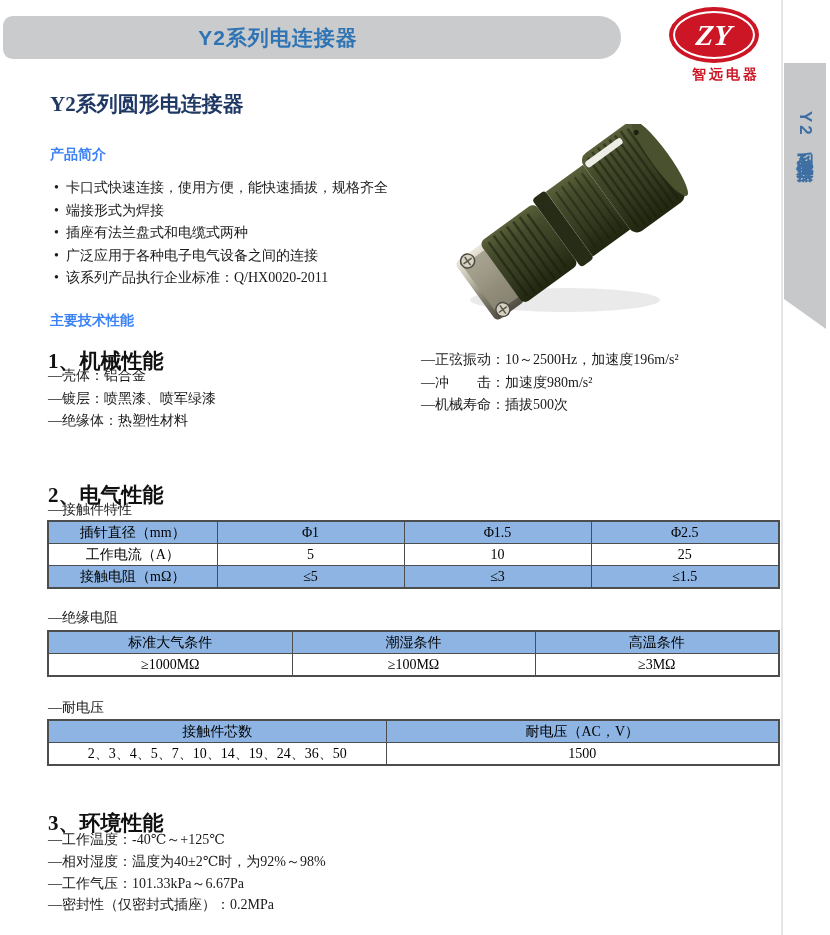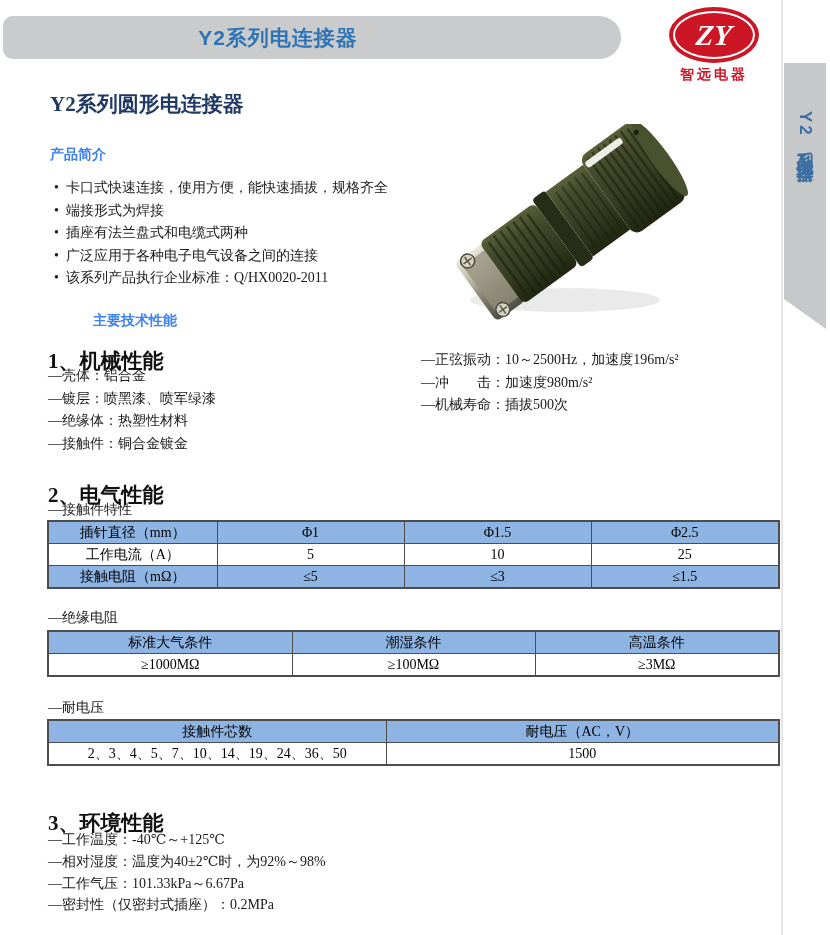--- a/index.html
+++ b/index.html
@@ -23,39 +23,39 @@
     width:90px;height:56px;background:#CC1626;border-radius:50%;
     position:relative;display:flex;align-items:center;justify-content:center;margin:0 auto;
   }
   .logo-ring{position:absolute;inset:4px;border:2px solid #ffffff;border-radius:50%;}
   .logo-zy{
     color:#ffffff;font-style:italic;font-weight:bold;font-size:29px;line-height:1;
     font-family:"Liberation Serif",serif;transform:skewX(-6deg);position:relative;
   }
   .logo-name{
     margin-top:3px;color:#CC1626;font-weight:bold;font-size:14px;letter-spacing:3px;
-    font-family:"Liberation Sans",sans-serif;white-space:nowrap;
+    font-family:"Liberation Sans",sans-serif;white-space:nowrap;text-align:right;
   }
   
   .right-rule{position:absolute;left:781px;top:0;width:2px;height:935px;background:#E4E5E6;}
   .side-tab{
     position:absolute;left:784px;top:63px;width:42px;height:266px;background:#C6C8CA;
     clip-path:polygon(0 0,100% 0,100% 100%,0 calc(100% - 30px));
     display:flex;justify-content:center;
   }
   .side-tab span{
     writing-mode:vertical-rl;text-orientation:mixed;margin-top:48px;
     font-size:17px;font-weight:bold;color:#3E6FA3;letter-spacing:3px;
     font-family:"Liberation Sans","DejaVu Sans",sans-serif;
   }
   
   .page-title{position:absolute;left:50px;top:90px;font-size:21px;font-weight:bold;color:#1F3864;}
   .sec-h{position:absolute;font-size:14px;font-weight:bold;color:#3b82f6;}
   .h-intro{left:50px;top:146px;}
-  .h-tech{left:50px;top:312px;margin-left:43px;}
+  .h-tech{left:50px;top:312px;}
   .sub-h{position:absolute;font-size:21px;font-weight:bold;color:#111111;}
   .line-label{position:absolute;font-size:14px;color:#1a1a1a;}
   .bullets{position:absolute;left:54px;top:177px;font-size:14px;line-height:22.5px;}
   .bullet-line{display:flex;white-space:nowrap;}
   .bullet-dot{margin-right:7px;}
   .spec-col{position:absolute;font-size:14px;line-height:22.6px;white-space:nowrap;}
   .mech-left{left:48px;top:365px;}
   .mech-right{left:421px;top:349px;}
   .env-lines{left:48px;top:829px;line-height:21.8px;}
   
@@ -160,21 +160,20 @@
   </g>
 </svg>
 
 <div class="sec-h h-tech">主要技术性能</div>
 
 <div class="sub-h" style="left:48px;top:347px;">1、机械性能</div>
 <div class="spec-col mech-left">
   <div>—壳体：铝合金</div>
   <div>—镀层：喷黑漆、喷军绿漆</div>
   <div>—绝缘体：热塑性材料</div>
-  <div>—接触件：铜合金镀金</div>
 </div>
 <div class="spec-col mech-right">
   <div>—正弦振动：10～2500Hz，加速度196m/s²</div>
   <div>—冲　　击：加速度980m/s²</div>
   <div>—机械寿命：插拔500次</div>
 </div>
 
 <div class="sub-h" style="left:48px;top:481px;">2、电气性能</div>
 <div class="line-label" style="left:48px;top:501px;">—接触件特性</div>
 

